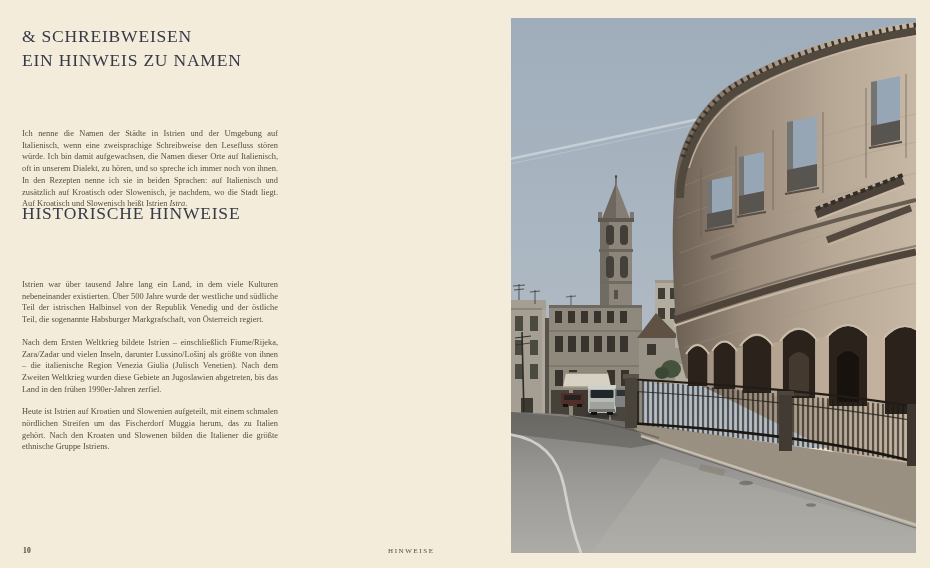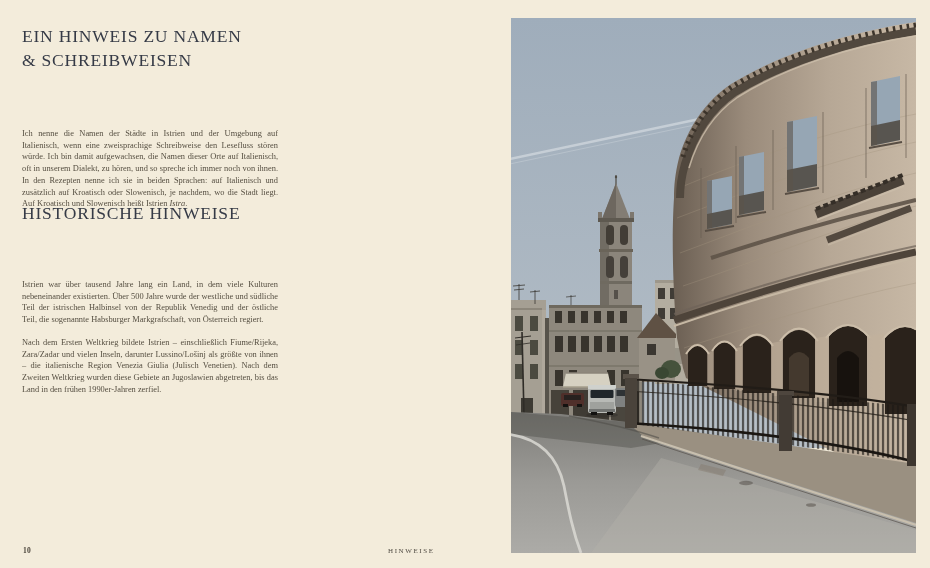--- a/index.html
+++ b/index.html
@@ -38,33 +38,34 @@
     position:absolute;left:511px;top:18px;width:405px;height:535px;
     overflow:hidden;
   }
   .photo-frame svg{display:block;width:405px;height:535px;}
 </style>
 </head>
 <body>
 
 <div class="left-page">
   <h1 class="headline" id="h1">
+    <span class="hl-line">&amp; SCHREIBWEISEN</span>
     <span class="hl-line">EIN HINWEIS ZU NAMEN</span>
-    <span class="hl-line">&amp; SCHREIBWEISEN</span>
   </h1>
 
   <p class="bodycopy" id="p-intro" lang="de"><span>Ich nenne die Namen der Städte in Istrien und der Umgebung auf Italienisch, wenn eine zweisprachige Schreibweise den Lesefluss stören würde. Ich bin damit aufgewachsen, die Namen dieser Orte auf Italienisch, oft in unserem Dialekt, zu hören, und so spreche ich immer noch von ihnen. In den Rezepten nenne ich sie in beiden Sprachen: auf Italienisch und zusätzlich auf Kroatisch oder Slowenisch, je nachdem, wo die Stadt liegt. Auf Kroatisch und Slowenisch heißt Istrien </span><span class="em">Istra</span><span>.</span></p>
 
   <h1 class="headline" id="h2">
     <span class="hl-line">HISTORISCHE HINWEISE</span>
   </h1>
 
   <div class="bodycopy" id="sec2-paras" lang="de">
     <p>Istrien war über tausend Jahre lang ein Land, in dem viele Kulturen nebeneinander existierten. Über 500 Jahre wurde der westliche und südliche Teil der istrischen Halbinsel von der Republik Venedig und der östliche Teil, die sogenannte Habsburger Markgrafschaft, von Österreich regiert.</p>
     <p>Nach dem Ersten Weltkrieg bildete Istrien – einschließlich Fiume/Rijeka, Zara/Zadar und vielen Inseln, darunter Lussino/Lošinj als größte von ihnen – die italienische Region Venezia Giulia (Julisch Venetien). Nach dem Zweiten Weltkrieg wurden diese Gebiete an Jugoslawien abgetreten, bis das Land in den frühen 1990er-Jahren zerfiel.</p>
+    <p>Heute ist Istrien auf Kroatien und Slowenien aufgeteilt, mit einem schmalen nördlichen Streifen um das Fischerdorf Muggia herum, das zu Italien gehört. Nach den Kroaten und Slowenen bilden die Italiener die größte ethnische Gruppe Istriens.</p>
   </div>
 </div>
 
 <div class="footer-pagenum">10</div>
 <div class="footer-running">HINWEISE</div>
 
 <figure class="photo-frame" style="margin:0" role="img" aria-label="Straßenszene in Pula: römisches Amphitheater rechts, Campanile und Altstadthäuser links, davor Straße mit Gehweg und Eisenzaun">
 <svg viewBox="0 0 405 535" preserveAspectRatio="none">
   <defs>
     <linearGradient id="skyG" x1="0" y1="0" x2="0" y2="1">

